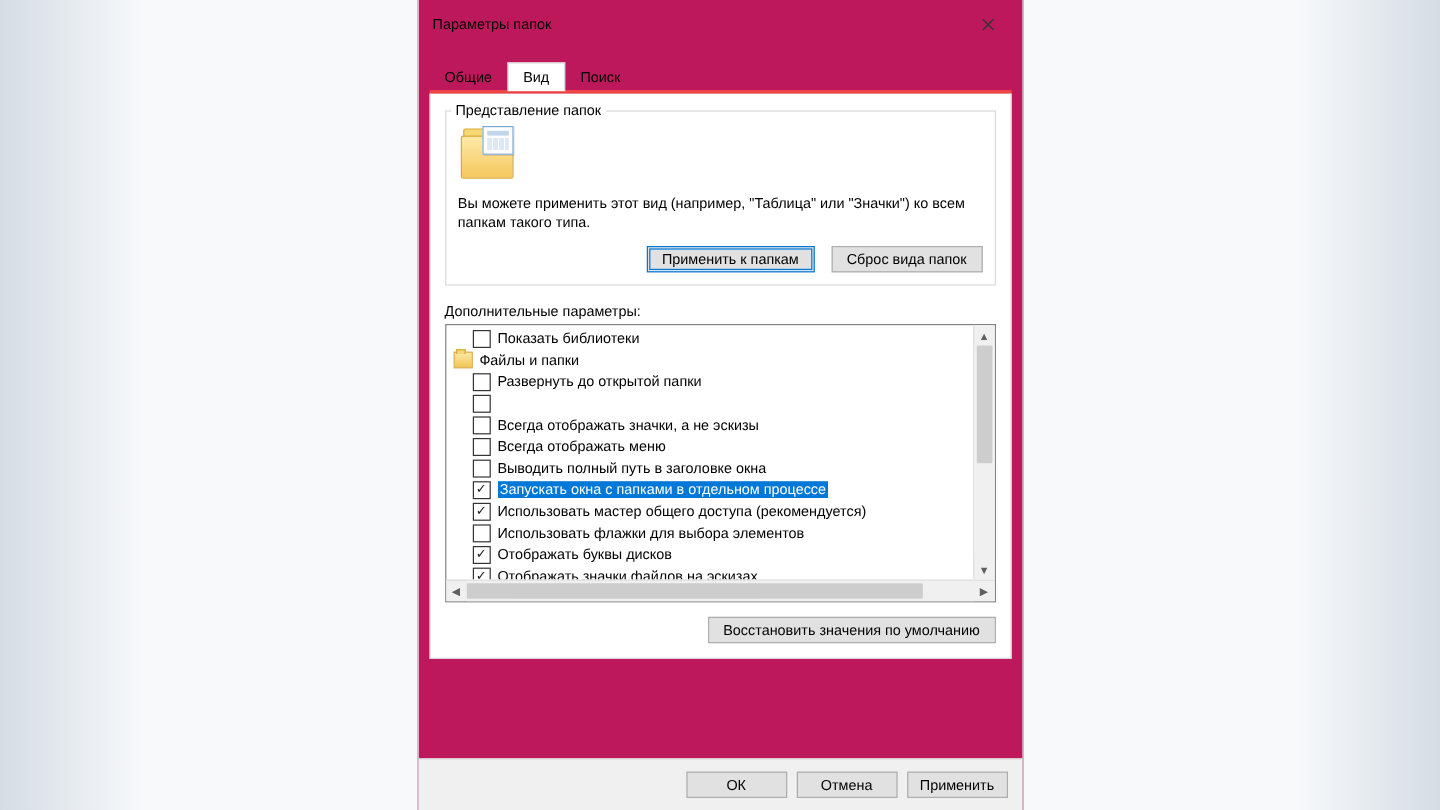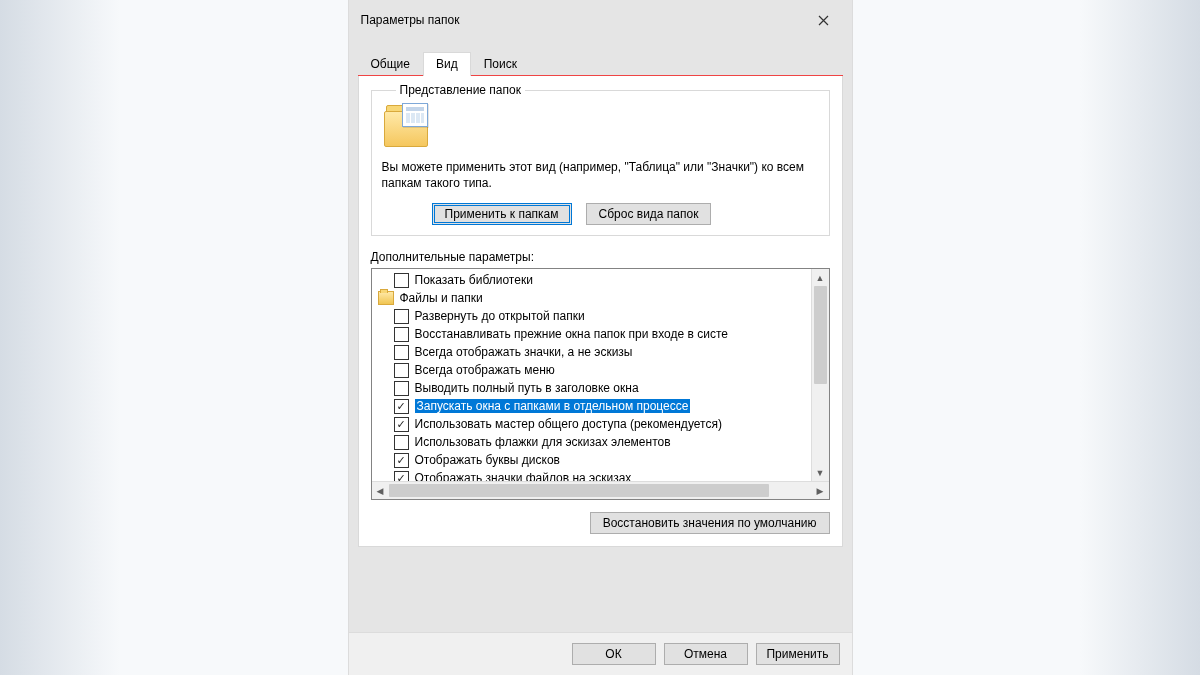--- a/index.html
+++ b/index.html
@@ -8,21 +8,21 @@
     font-size: 12px;
     background: linear-gradient(to right, #d5dce4 0%, #f7f9fb 10%, #f7f9fb 90%, #d5dce4 100%);
     display: flex;
     justify-content: center;
     align-items: flex-start;
     height: 675px;
     overflow: hidden;
   }
   .dialog {
     width: 505px;
-    background: #e5e5e5;
+    background: #be185d;
     border-left: 1px solid #dcdcdc;
     border-right: 1px solid #dcdcdc;
     display: flex;
     flex-direction: column;
     height: 100%;
     box-sizing: border-box;
   }
   .titlebar {
     display: flex;
     align-items: center;
@@ -40,21 +40,21 @@
     font-size: 14px;
     color: #333;
     cursor: pointer;
   }
   .tabs-wrap {
     padding: 0 9px;
   }
   .tabs {
     display: flex;
     align-items: flex-end;
-    border-bottom: 1px solid #ef4444;
+    border-bottom: 3px solid #ef4444;
     margin-top: 12px;
   }
   .tab {
     padding: 4px 12px 4px;
     font-size: 12px;
     border: 1px solid transparent;
     border-bottom: none;
     position: relative;
     cursor: pointer;
     color: #000;
@@ -73,21 +73,21 @@
   }
   .group {
     border: 1px solid #d9d9d9;
     position: relative;
     padding: 12px 10px 10px;
     margin-top: 4px;
   }
   .group-title {
     position: absolute;
     top: -8px;
-    left: 24px;
+    left: 4px;
     background: #fff;
     padding: 0 4px;
     font-size: 12px;
   }
   .group-body {
     display: flex;
     gap: 12px;
     flex-direction: column;
   }
   .folder-icon {
@@ -125,21 +125,21 @@
       linear-gradient(#c3d5ea,#c3d5ea) 0 0/100% 4px no-repeat,
       repeating-linear-gradient(90deg,#dce8f4 0 4px, #fff 4px 5px) 0 6px/100% 14px no-repeat;
   }
   .group-text {
     font-size: 12px;
     line-height: 1.35;
   }
   .group-buttons {
     display:flex;
     gap: 14px;
-    justify-content:flex-start;
+    justify-content:flex-end;
     margin-top: 12px;
     margin-left: 50px;
   }
   .btn {
     font-family: inherit;
     font-size: 12px;
     padding: 3px 12px;
     background: #e1e1e1;
     border: 1px solid #adadad;
     min-width: 110px;
@@ -287,21 +287,20 @@
               <div class="item header">
                 <span class="foldermini"></span>
                 <span class="txt">Файлы и папки</span>
               </div>
               <div class="item">
                 <span class="cb"></span>
                 <span class="txt">Развернуть до открытой папки</span>
               </div>
               <div class="item">
                 <span class="cb"></span>
-                <span class="txt">Восстанавливать прежние окна папок при входе в систе</span>
               </div>
               <div class="item">
                 <span class="cb"></span>
                 <span class="txt">Всегда отображать значки, а не эскизы</span>
               </div>
               <div class="item">
                 <span class="cb"></span>
                 <span class="txt">Всегда отображать меню</span>
               </div>
               <div class="item">
@@ -311,21 +310,21 @@
               <div class="item selected">
                 <span class="cb">✓</span>
                 <span class="txt">Запускать окна с папками в отдельном процессе</span>
               </div>
               <div class="item">
                 <span class="cb">✓</span>
                 <span class="txt">Использовать мастер общего доступа (рекомендуется)</span>
               </div>
               <div class="item">
                 <span class="cb"></span>
-                <span class="txt">Использовать флажки для эскизах элементов</span>
+                <span class="txt">Использовать флажки для выбора элементов</span>
               </div>
               <div class="item">
                 <span class="cb">✓</span>
                 <span class="txt">Отображать буквы дисков</span>
               </div>
               <div class="item">
                 <span class="cb">✓</span>
                 <span class="txt">Отображать значки файлов на эскизах</span>
               </div>
             </div>

